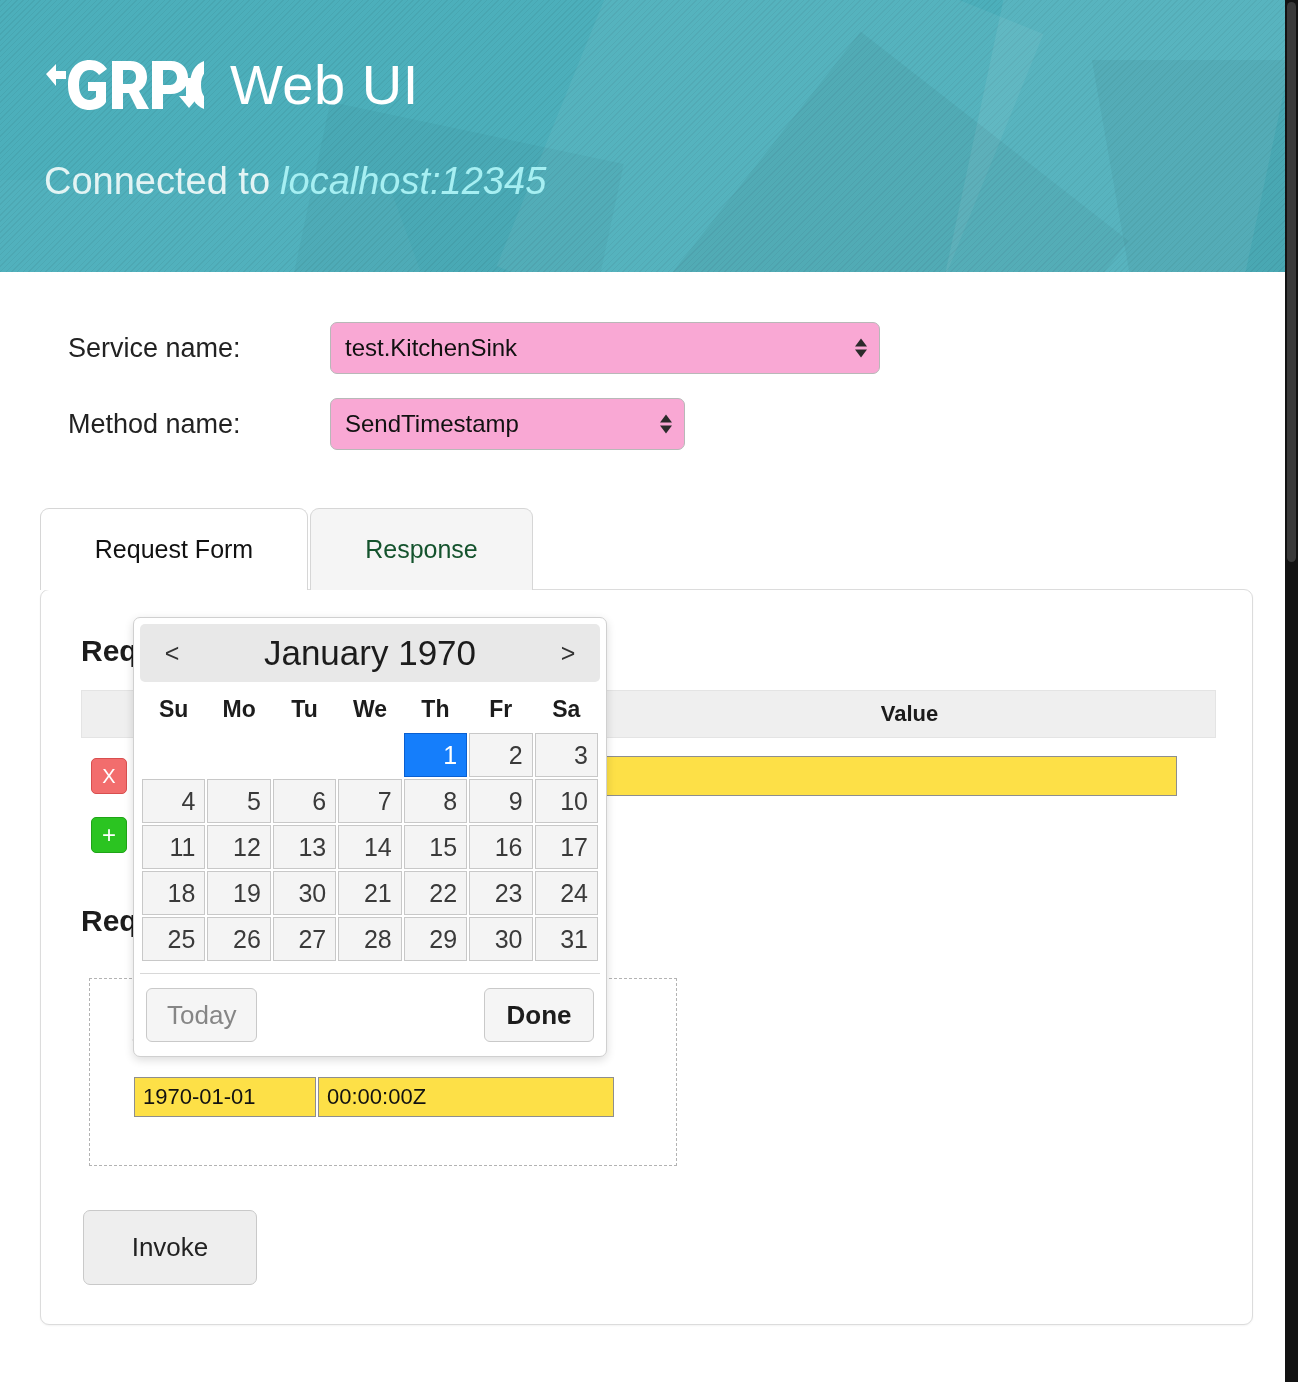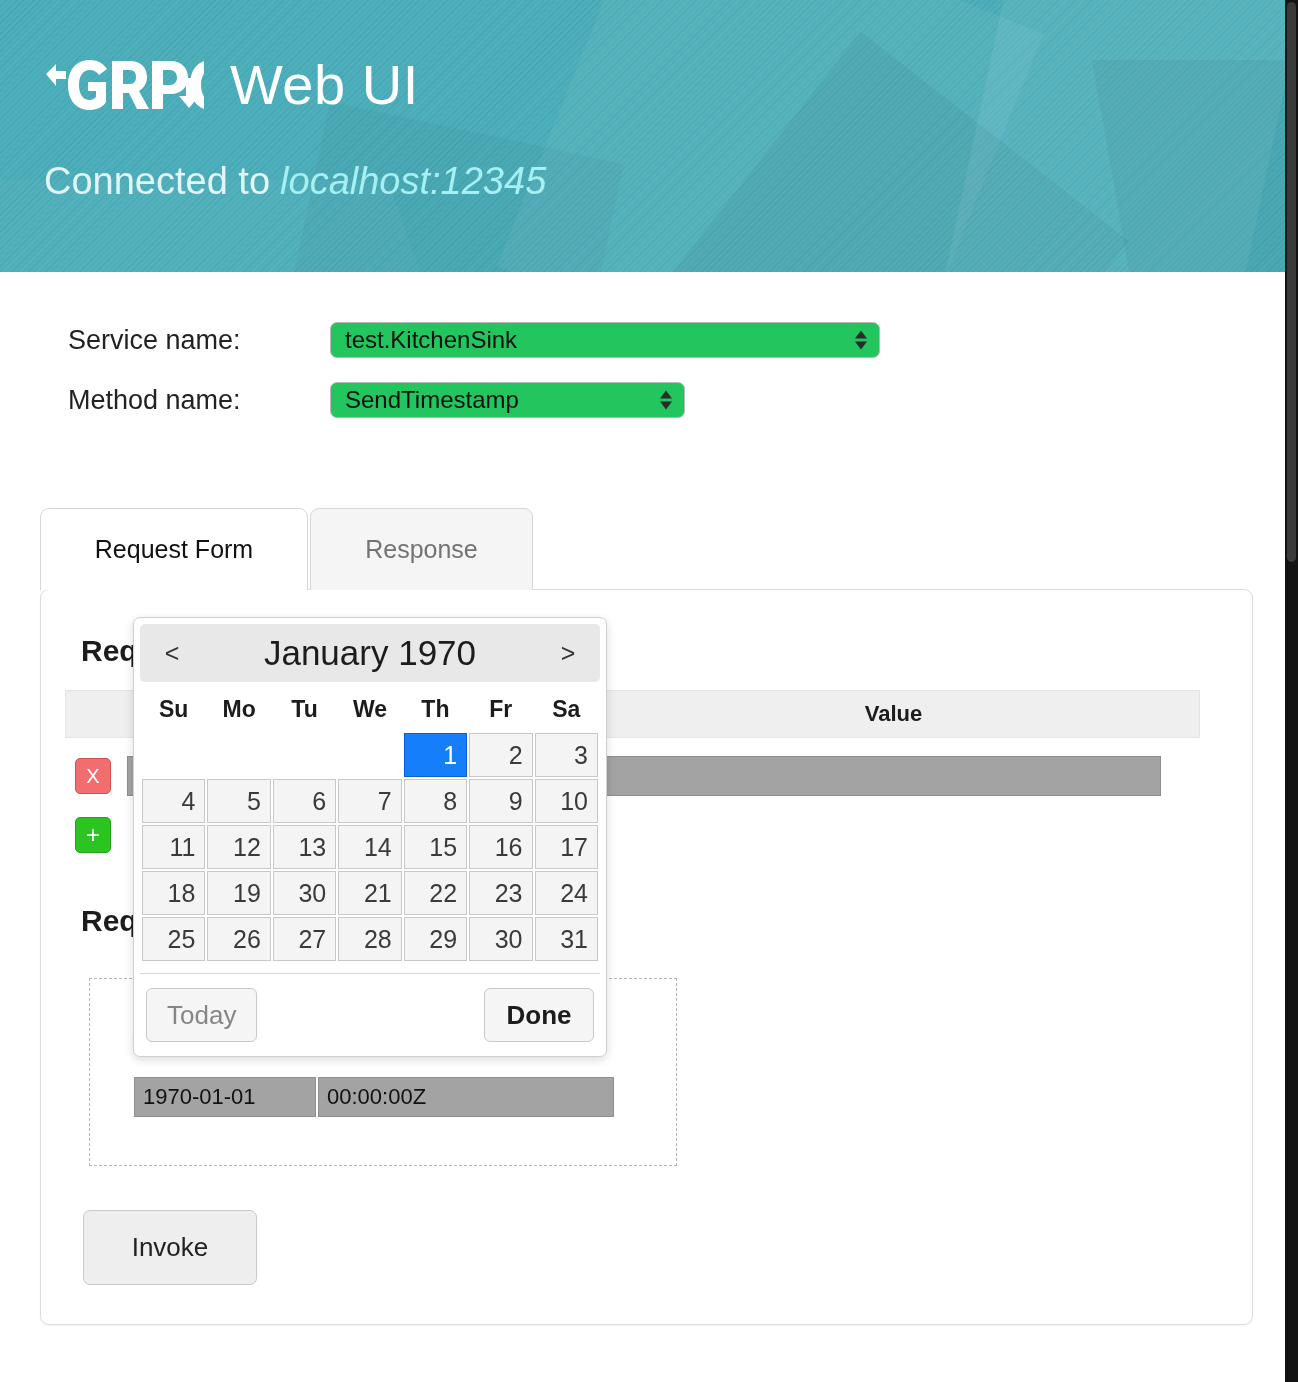--- a/index.html
+++ b/index.html
@@ -122,22 +122,22 @@
   .sel-row.r2 { margin-top: 24px; }
   .sel-label {
     font-size: 27px;
     color: #222;
     white-space: nowrap;
   }
   .sel-row.r1 .sel-label { width: 262px; }
   .sel-row.r2 .sel-label { width: 262px; }
   .nselect {
     position: relative;
-    height: 36px;
-    background: #22c55e;
+    height: 52px;
+    background: #f9a8d4;
     border: 1px solid #b8b8b8;
     border-radius: 7px;
     display: flex;
     align-items: center;
     padding: 0 34px 0 14px;
     font-size: 24px;
     color: #111;
     cursor: pointer;
     user-select: none;
   }
@@ -184,21 +184,21 @@
     margin-right: 2px;
     white-space: nowrap;
   }
   .tab.active {
     background: #ffffff;
     color: #111;
     position: relative;
     z-index: 4;
   }
   .tab.disabled {
-    color: #737373;
+    color: #14532d;
     cursor: default;
     background: #f5f5f5;
   }
   #tab-request-form { width: 268px; }
   #tab-raw-request  { width: 352px; }
   #tab-response     { width: 223px; }
 
   
   #tab-panel {
     position: absolute;
@@ -217,21 +217,21 @@
     font-weight: bold;
     color: #1c1c1c;
     white-space: nowrap;
   }
   #heading-request-metadata { left: 40px; top: 44px; }
   #heading-request-body     { left: 40px; top: 314px; }
 
   
   #metadata-table {
     position: absolute;
-    left: 24px; top: 100px;
+    left: 40px; top: 100px;
     width: 1135px;
   }
   #metadata-header-row {
     display: flex;
     height: 48px;
     background: #efefef;
     border: 1px solid #e4e4e4;
   }
   .mh-cell {
     display: flex;
@@ -268,21 +268,21 @@
     border: 1px solid #d84f4f;
   }
   #btn-add-metadata {
     background: #2bc421;
     border: 1px solid #1fa417;
     font-size: 24px;
   }
   .txt-input {
     height: 40px;
     border: 1px solid #8e8e8e;
-    background: #a3a3a3;
+    background: #fde047;
     font-size: 22px;
     padding: 0 8px;
     color: #111;
     font-family: "Liberation Sans", sans-serif;
   }
   #metadata-key-input { width: 398px; margin-left: 16px; }
   #metadata-value-input { width: 620px; margin-left: 16px; }
 
   #metadata-add-row {
     display: flex;

